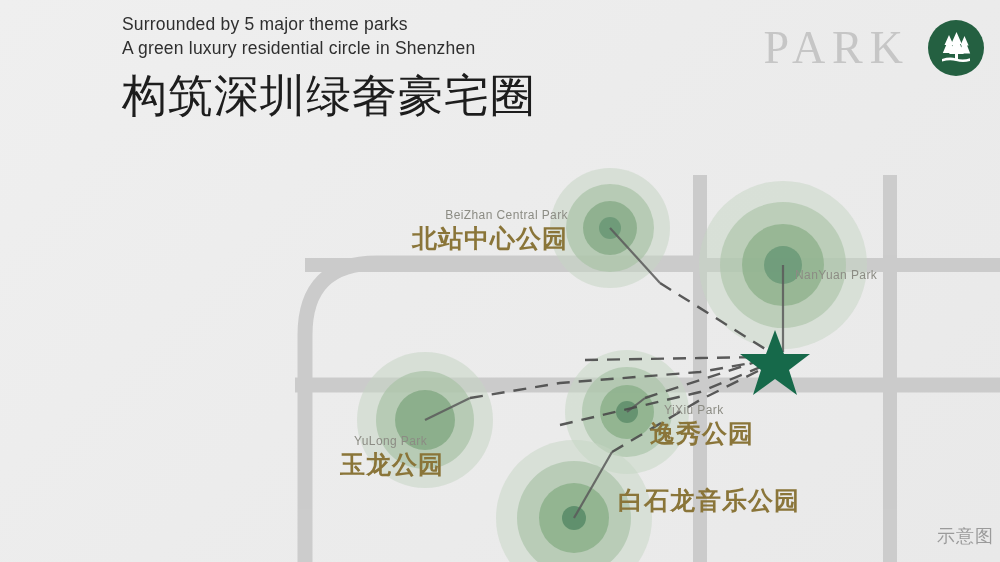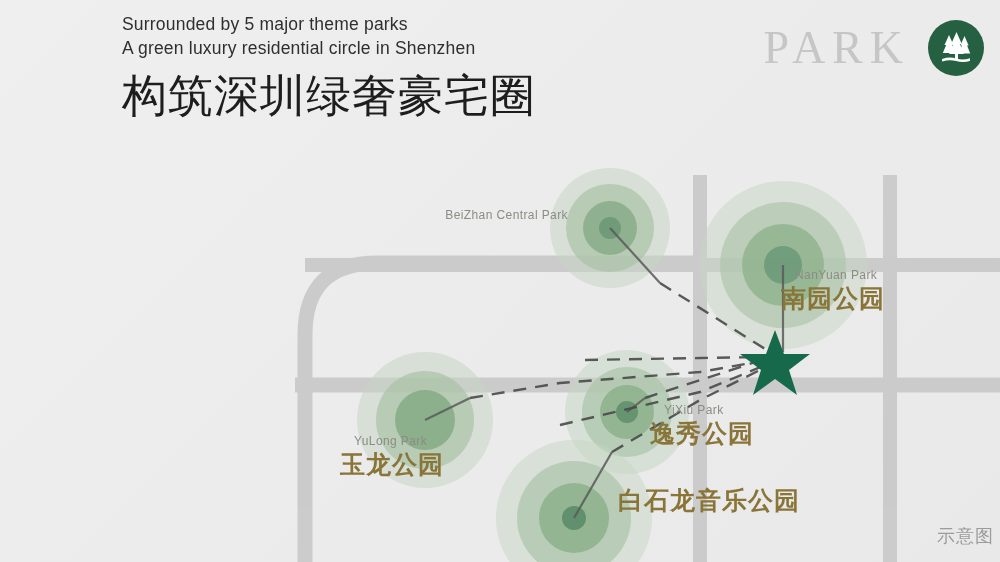--- a/index.html
+++ b/index.html
@@ -152,25 +152,25 @@
           <path d="M28.5 8 L32.6 17.5 L31.1 17.5 L34.2 25.5 L22.8 25.5 L25.9 17.5 L24.4 17.5 Z"></path>
           <rect x="19" y="25" width="3" height="6"></rect>
           <path d="M6 31 Q 14 28.5 20 30.5 Q 27 32.6 34 30.2 L 34 33 Q 27 35.2 20 33 Q 14 31.1 6 33.4 Z"></path>
         </g>
       </svg>
     </span>
   </div>
 
   <div class="plabel align-right" style="left:398px; top:208px; width:170px;">
     <div class="en">BeiZhan Central Park</div>
+    <div class="cn">北站中心公园</div>
   </div>
 
   <div class="plabel" style="left:781px; top:268px;">
     <div class="en indent">NanYuan Park</div>
-    <div class="cn">南园公园</div>
   </div>
 
   <div class="plabel" style="left:650px; top:403px;">
     <div class="en indent">YiXiu Park</div>
     <div class="cn">逸秀公园</div>
   </div>
 
   <div class="plabel" style="left:340px; top:434px;">
     <div class="en indent">YuLong Park</div>
     <div class="cn">玉龙公园</div>

